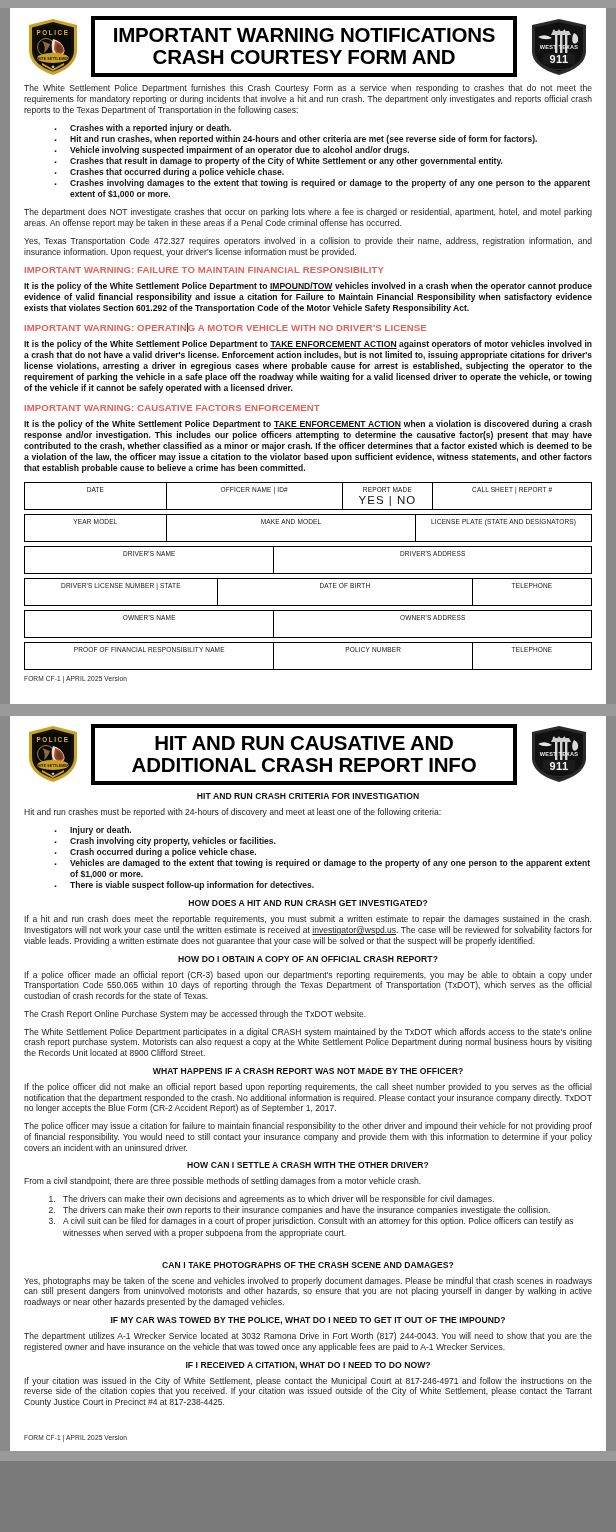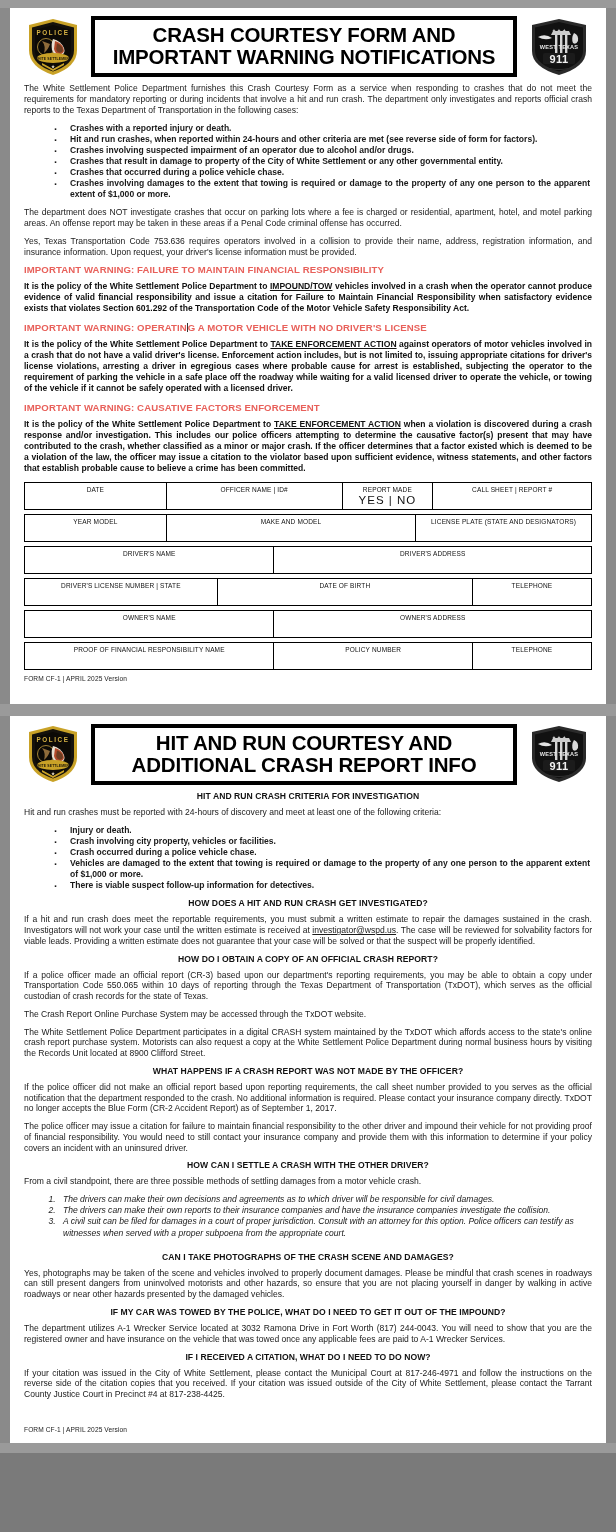--- a/index.html
+++ b/index.html
@@ -93,23 +93,22 @@
     content: "\00B7";
     position: absolute;
     left: 0;
     top: -1px;
     font-size: 11px;
     color: #1a1a1a;
   }
   ul.bullets li.just { text-align: justify; padding-right: 2px;}
 
   ol.numbered {
-    margin: 4px 0 13px 0;
+    margin: 4px 0 21px 0;
     padding: 0 0 0 34px;
-    font-style: italic;
   }
   ol.numbered li {
     font-size: 8.55px;
     line-height: 1.3;
     color: #1a1a1a;
     padding-left: 5px;
     margin: 0;
   }
 
   h2.qhead {
@@ -212,22 +211,22 @@
           <path d="M31 24 Q38 26 39.5 31.5 Q41 36 36 37.5 Q31 37 30 32 Z" fill="#b24a2a"></path>
           <path d="M33 26.5 Q38 28.5 38.8 32 Q39.5 35 35.8 35.8 Q32.5 35.2 32.2 31.8 Z" fill="#6d3d22"></path>
           <ellipse cx="29" cy="41" rx="16" ry="5" fill="#c9a227"></ellipse>
           <text x="29" y="42.8" font-family="'Liberation Sans',sans-serif" font-size="3.4" font-weight="bold" fill="#1a1408" text-anchor="middle" letter-spacing="0.15">WHITE SETTLEMENT</text>
           <path d="M18 46 L29 52 L40 46 L40 48 L29 54 L18 48 Z" fill="#c9a227"></path>
           <text x="29" y="50.8" font-family="'Liberation Sans',sans-serif" font-size="4" font-weight="bold" fill="#efe6cf" text-anchor="middle">★</text>
         </svg>
       </div>
 
       <div class="title-box">
+        <div class="title-line l2">IMPORTANT WARNING NOTIFICATIONS</div>
         <div class="title-line">CRASH COURTESY FORM AND</div>
-        <div class="title-line l2">IMPORTANT WARNING NOTIFICATIONS</div>
       </div>
 
       <div class="badge-right">
         <svg viewBox="0 0 66 60" width="66" height="60" aria-hidden="true">
           <path d="M33 2 L60 8 L60 34 Q60 50 33 58 Q6 50 6 34 L6 8 Z" fill="#2a2a2a"></path>
           <path d="M33 5 L57 10.5 L57 34 Q57 47.5 33 54.5 Q9 47.5 9 34 L9 10.5 Z" fill="#111111"></path>
           <text x="33" y="15" font-family="'Liberation Sans',sans-serif" font-size="4.4" fill="#cfcfcf" text-anchor="middle">★ ★ ★</text>
           <path d="M12 20 Q19 16 26 21 Q19 24 12 20 Z" fill="#e4e4e4"></path>
           <rect x="29" y="17" width="2.4" height="20" fill="#d5d5d5"></rect>
           <rect x="34" y="17" width="2.4" height="20" fill="#d5d5d5"></rect>
@@ -240,29 +239,29 @@
           <path d="M14 48 Q33 56 52 48 Q33 58 14 48 Z" fill="#2f2f2f"></path>
         </svg>
       </div>
     </div>
 
     <p class="body">The White Settlement Police Department furnishes this Crash Courtesy Form as a service when responding to crashes that do not meet the requirements for mandatory reporting or during incidents that involve a hit and run crash. The department only investigates and reports official crash reports to the Texas Department of Transportation in the following cases:</p>
 
     <ul class="bullets">
       <li>Crashes with a reported injury or death.</li>
       <li>Hit and run crashes, when reported within 24-hours and other criteria are met (see reverse side of form for factors).</li>
-      <li>Crashes involving suspected impairment of an operator due to alcohol and/or drugs.</li>
+      <li>Vehicle involving suspected impairment of an operator due to alcohol and/or drugs.</li>
       <li>Crashes that result in damage to property of the City of White Settlement or any other governmental entity.</li>
       <li>Crashes that occurred during a police vehicle chase.</li>
       <li class="just">Crashes involving damages to the extent that towing is required or damage to the property of any one person to the apparent extent of $1,000 or more.</li>
     </ul>
 
     <p class="body">The department does NOT investigate crashes that occur on parking lots where a fee is charged or residential, apartment, hotel, and motel parking areas. An offense report may be taken in these areas if a Penal Code criminal offense has occurred.</p>
 
-    <p class="body">Yes, Texas Transportation Code 753.636 requires operators involved in a collision to provide their name, address, registration information, and insurance information. Upon request, your driver's license information must be provided.</p>
+    <p class="body">Yes, Texas Transportation Code 472.327 requires operators involved in a collision to provide their name, address, registration information, and insurance information. Upon request, your driver's license information must be provided.</p>
 
     <h2 class="warn">IMPORTANT WARNING: FAILURE TO MAINTAIN FINANCIAL RESPONSIBILITY</h2>
     <p class="policy"><span>It is the policy of the White Settlement Police Department to </span><span class="u">IMPOUND/TOW</span><span> vehicles involved in a crash when the operator cannot produce evidence of valid financial responsibility and issue a citation for Failure to Maintain Financial Responsibility when satisfactory evidence exists that violates Section 601.292 of the Transportation Code of the Motor Vehicle Safety Responsibility Act.</span></p>
 
     <h2 class="warn"><span>IMPORTANT WARNING: OPERATIN</span><span class="caret"></span><span>G A MOTOR VEHICLE WITH NO DRIVER'S LICENSE</span></h2>
     <p class="policy"><span>It is the policy of the White Settlement Police Department to </span><span class="u">TAKE ENFORCEMENT ACTION</span><span> against operators of motor vehicles involved in a crash that do not have a valid driver's license. Enforcement action includes, but is not limited to, issuing appropriate citations for driver's license violations, arresting a driver in egregious cases where probable cause for arrest is established, subjecting the operator to the requirement of parking the vehicle in a safe place off the roadway while waiting for a valid licensed driver to operate the vehicle, or towing of the vehicle if it cannot be safely operated with a licensed driver.</span></p>
 
     <h2 class="warn">IMPORTANT WARNING: CAUSATIVE FACTORS ENFORCEMENT</h2>
     <p class="policy"><span>It is the policy of the White Settlement Police Department to </span><span class="u">TAKE ENFORCEMENT ACTION</span><span> when a violation is discovered during a crash response and/or investigation. This includes our police officers attempting to determine the causative factor(s) present that may have contributed to the crash, whether classified as a minor or major crash. If the officer determines that a factor existed which is deemed to be a violation of the law, the officer may issue a citation to the violator based upon sufficient evidence, witness statements, and other factors that establish probable cause to believe a crime has been committed.</span></p>
 
@@ -411,21 +410,21 @@
           <path d="M31 24 Q38 26 39.5 31.5 Q41 36 36 37.5 Q31 37 30 32 Z" fill="#b24a2a"></path>
           <path d="M33 26.5 Q38 28.5 38.8 32 Q39.5 35 35.8 35.8 Q32.5 35.2 32.2 31.8 Z" fill="#6d3d22"></path>
           <ellipse cx="29" cy="41" rx="16" ry="5" fill="#c9a227"></ellipse>
           <text x="29" y="42.8" font-family="'Liberation Sans',sans-serif" font-size="3.4" font-weight="bold" fill="#1a1408" text-anchor="middle" letter-spacing="0.15">WHITE SETTLEMENT</text>
           <path d="M18 46 L29 52 L40 46 L40 48 L29 54 L18 48 Z" fill="#c9a227"></path>
           <text x="29" y="50.8" font-family="'Liberation Sans',sans-serif" font-size="4" font-weight="bold" fill="#efe6cf" text-anchor="middle">★</text>
         </svg>
       </div>
 
       <div class="title-box">
-        <div class="title-line">HIT AND RUN COURTESY AND</div>
+        <div class="title-line">HIT AND RUN CAUSATIVE AND</div>
         <div class="title-line l2">ADDITIONAL CRASH REPORT INFO</div>
       </div>
 
       <div class="badge-right">
         <svg viewBox="0 0 66 60" width="66" height="60" aria-hidden="true">
           <path d="M33 2 L60 8 L60 34 Q60 50 33 58 Q6 50 6 34 L6 8 Z" fill="#2a2a2a"></path>
           <path d="M33 5 L57 10.5 L57 34 Q57 47.5 33 54.5 Q9 47.5 9 34 L9 10.5 Z" fill="#111111"></path>
           <text x="33" y="15" font-family="'Liberation Sans',sans-serif" font-size="4.4" fill="#cfcfcf" text-anchor="middle">★ ★ ★</text>
           <path d="M12 20 Q19 16 26 21 Q19 24 12 20 Z" fill="#e4e4e4"></path>
           <rect x="29" y="17" width="2.4" height="20" fill="#d5d5d5"></rect>

